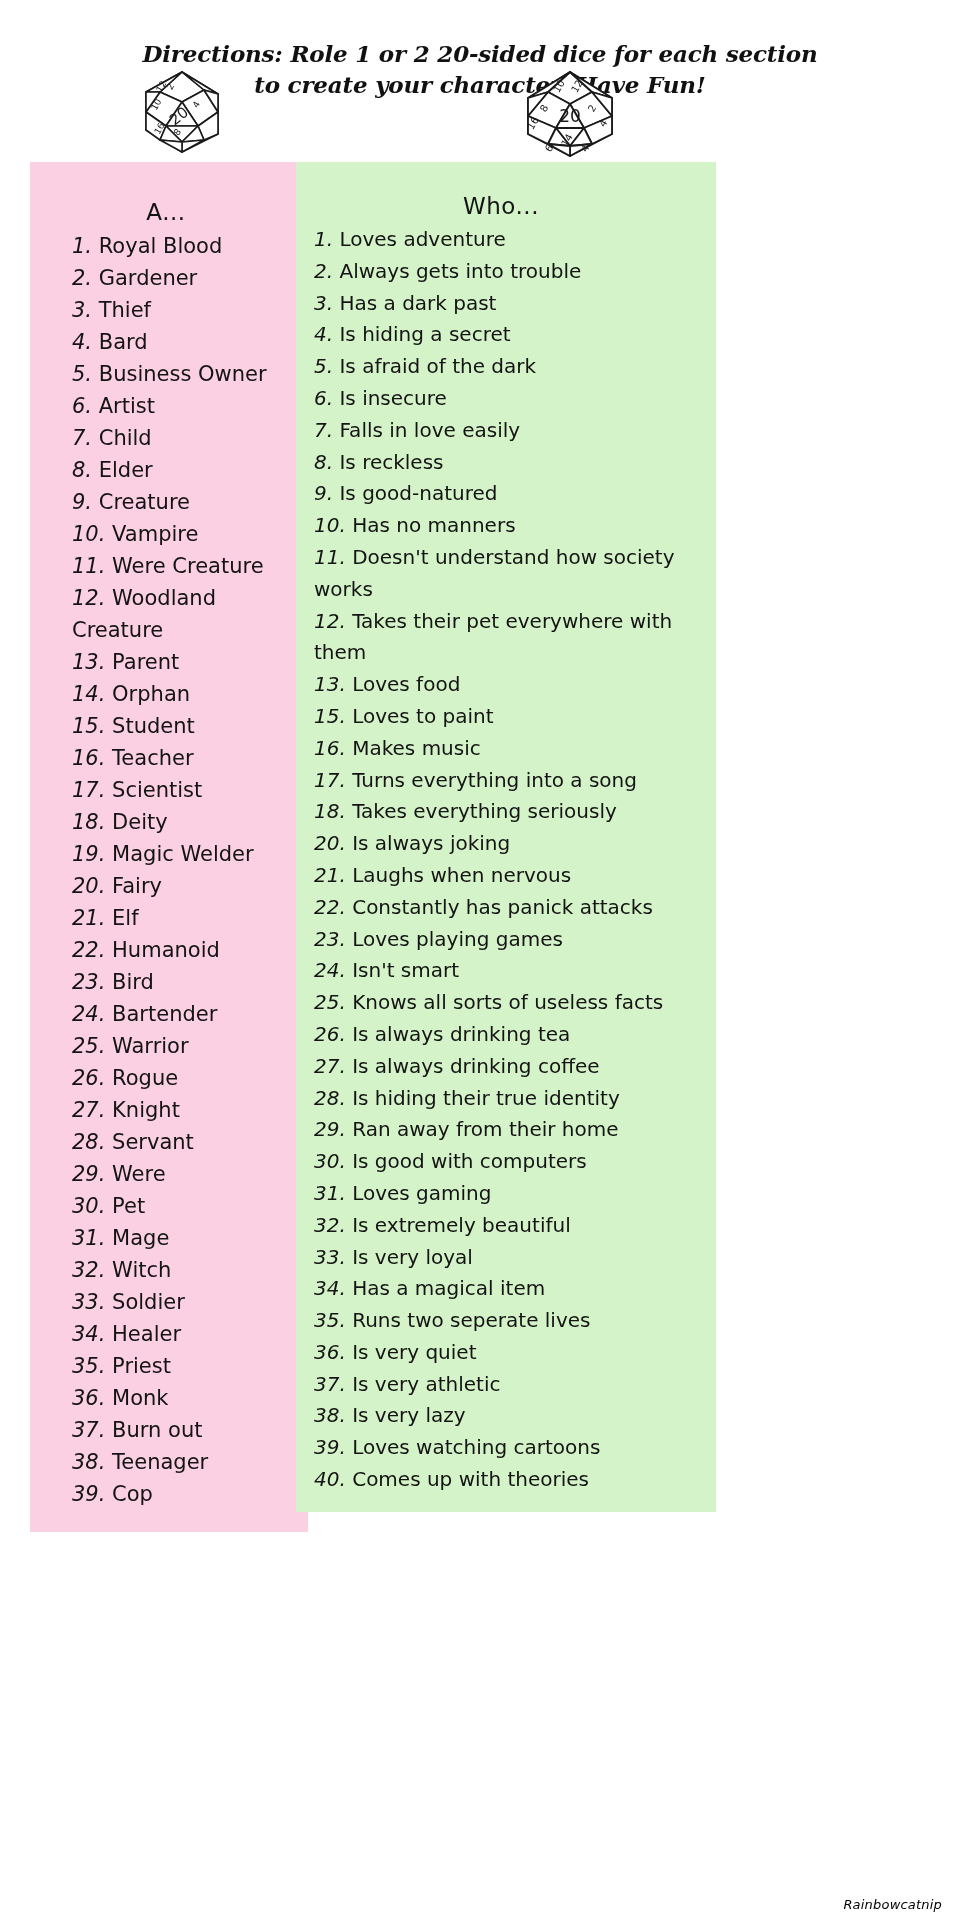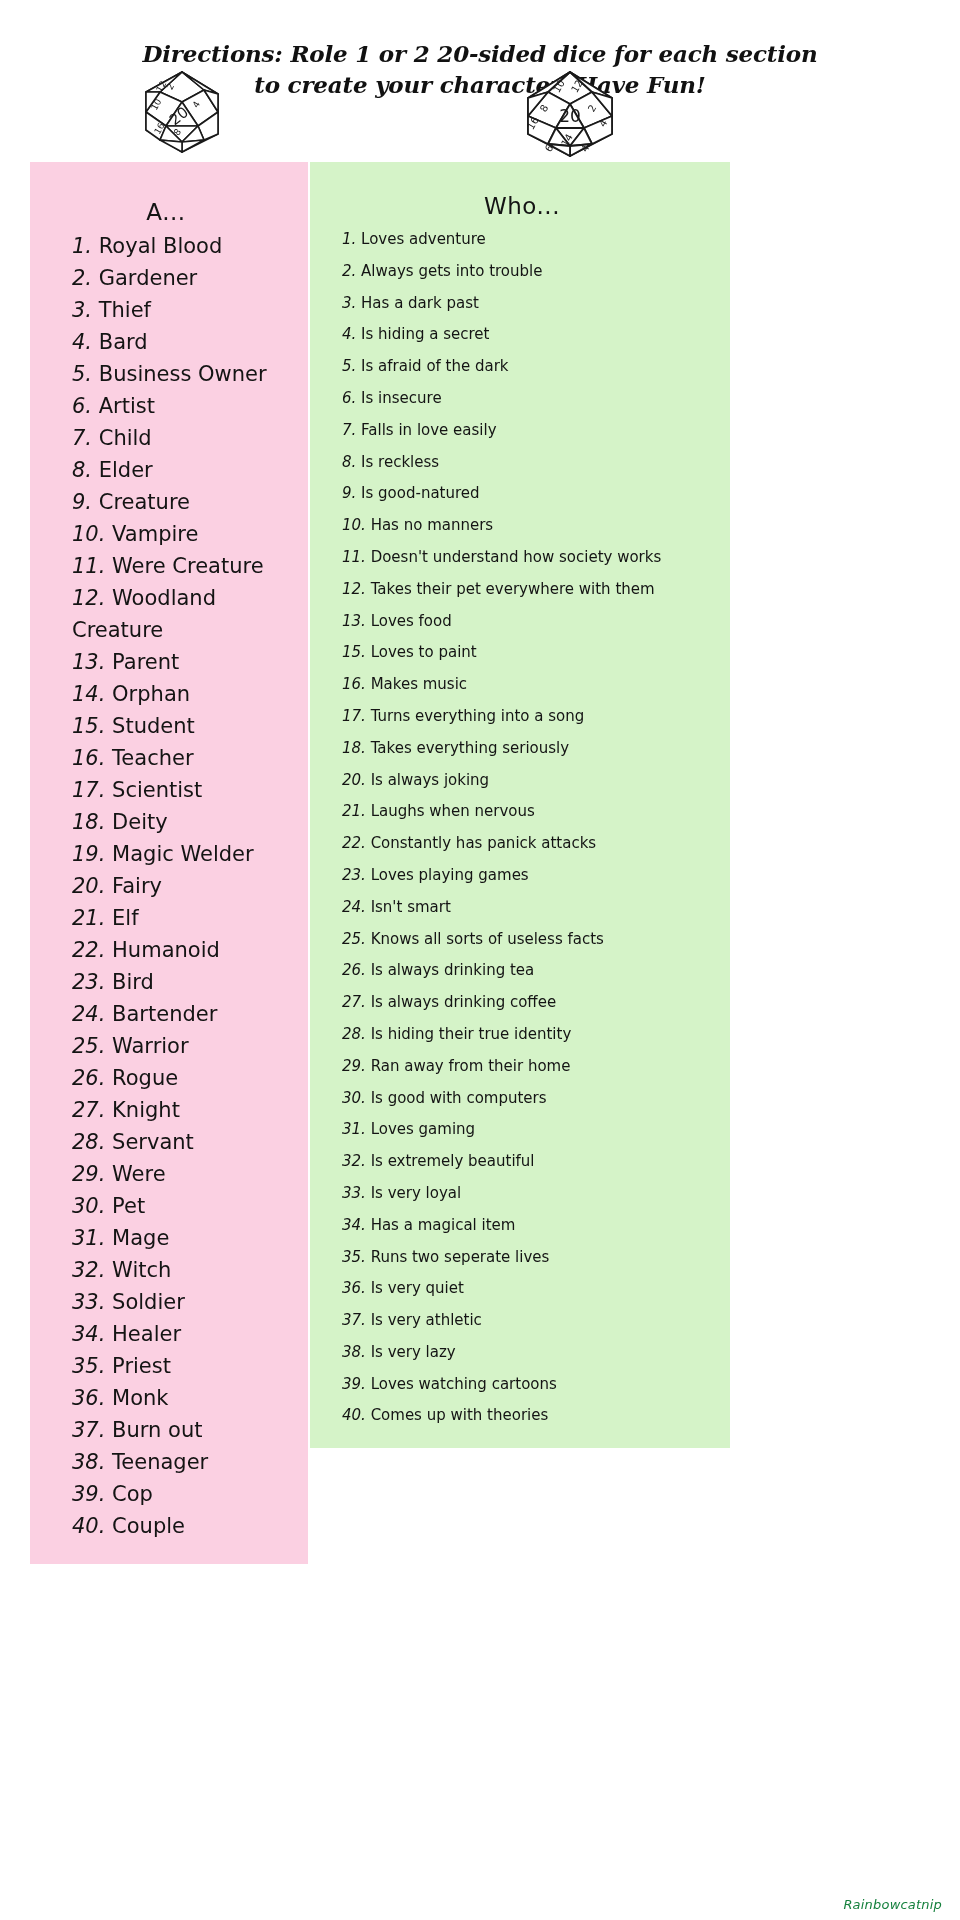--- a/index.html
+++ b/index.html
@@ -64,24 +64,24 @@
     top: 0;
     box-sizing: border-box;
   }
   #column-a {
     left: 30px;
     width: 278px;
     background: #fbd0e2;
     padding: 36px 0 22px 0;
   }
   #column-who {
-    left: 310px;
+    left: 296px;
     width: 420px;
     background: #d5f3c8;
-    padding: 30px 0 16px 14px;
+    padding: 30px 0 16px 0;
   }
   .column-heading {
     text-align: center;
     font-family: "DejaVu Sans", sans-serif;
     font-size: 23px;
     line-height: 28px;
     color: #141414;
     margin: 0 0 4px 0;
     letter-spacing: 0.5px;
   }
@@ -104,36 +104,36 @@
     white-space: normal;
   }
   #column-a .entry {
     padding-left: 26px;
     padding-right: 6px;
     margin-left: 16px;
   }
   #column-who .entry {
     padding-left: 18px;
     padding-right: 8px;
-    font-size: 15px;
+    font-size: 20px;
     line-height: 31.8px;
   }
   .entry .num {
     font-style: italic;
   }
 
   
   #watermark {
     position: absolute;
     right: 18px;
     bottom: 8px;
     font-family: "DejaVu Sans", sans-serif;
     font-style: italic;
     font-size: 13px;
-    color: #15803d;
+    color: #000000;
     letter-spacing: 0.2px;
   }
 </style>
 </head>
 <body>
 
 <div id="header-area">
 
   <div id="directions-title">Directions: Role 1 or 2 20-sided dice for each section to create your character. Have Fun!</div>
 
@@ -242,21 +242,20 @@
         <li class="entry"><span class="num">30.</span><span class="txt"> Pet</span></li>
         <li class="entry"><span class="num">31.</span><span class="txt"> Mage</span></li>
         <li class="entry"><span class="num">32.</span><span class="txt"> Witch</span></li>
         <li class="entry"><span class="num">33.</span><span class="txt"> Soldier</span></li>
         <li class="entry"><span class="num">34.</span><span class="txt"> Healer</span></li>
         <li class="entry"><span class="num">35.</span><span class="txt"> Priest</span></li>
         <li class="entry"><span class="num">36.</span><span class="txt"> Monk</span></li>
         <li class="entry"><span class="num">37.</span><span class="txt"> Burn out</span></li>
         <li class="entry"><span class="num">38.</span><span class="txt"> Teenager</span></li>
         <li class="entry"><span class="num">39.</span><span class="txt"> Cop</span></li>
-        <li class="entry"><span class="num">40.</span><span class="txt"> Couple</span></li>
       </ol>
   </div>
 
   <div class="column" id="column-who">
     <div class="column-heading">Who...</div>
     <ol class="entry-list" id="list-who">
         <li class="entry"><span class="num">1.</span><span class="txt"> Loves adventure</span></li>
         <li class="entry"><span class="num">2.</span><span class="txt"> Always gets into trouble</span></li>
         <li class="entry"><span class="num">3.</span><span class="txt"> Has a dark past</span></li>
         <li class="entry"><span class="num">4.</span><span class="txt"> Is hiding a secret</span></li>

